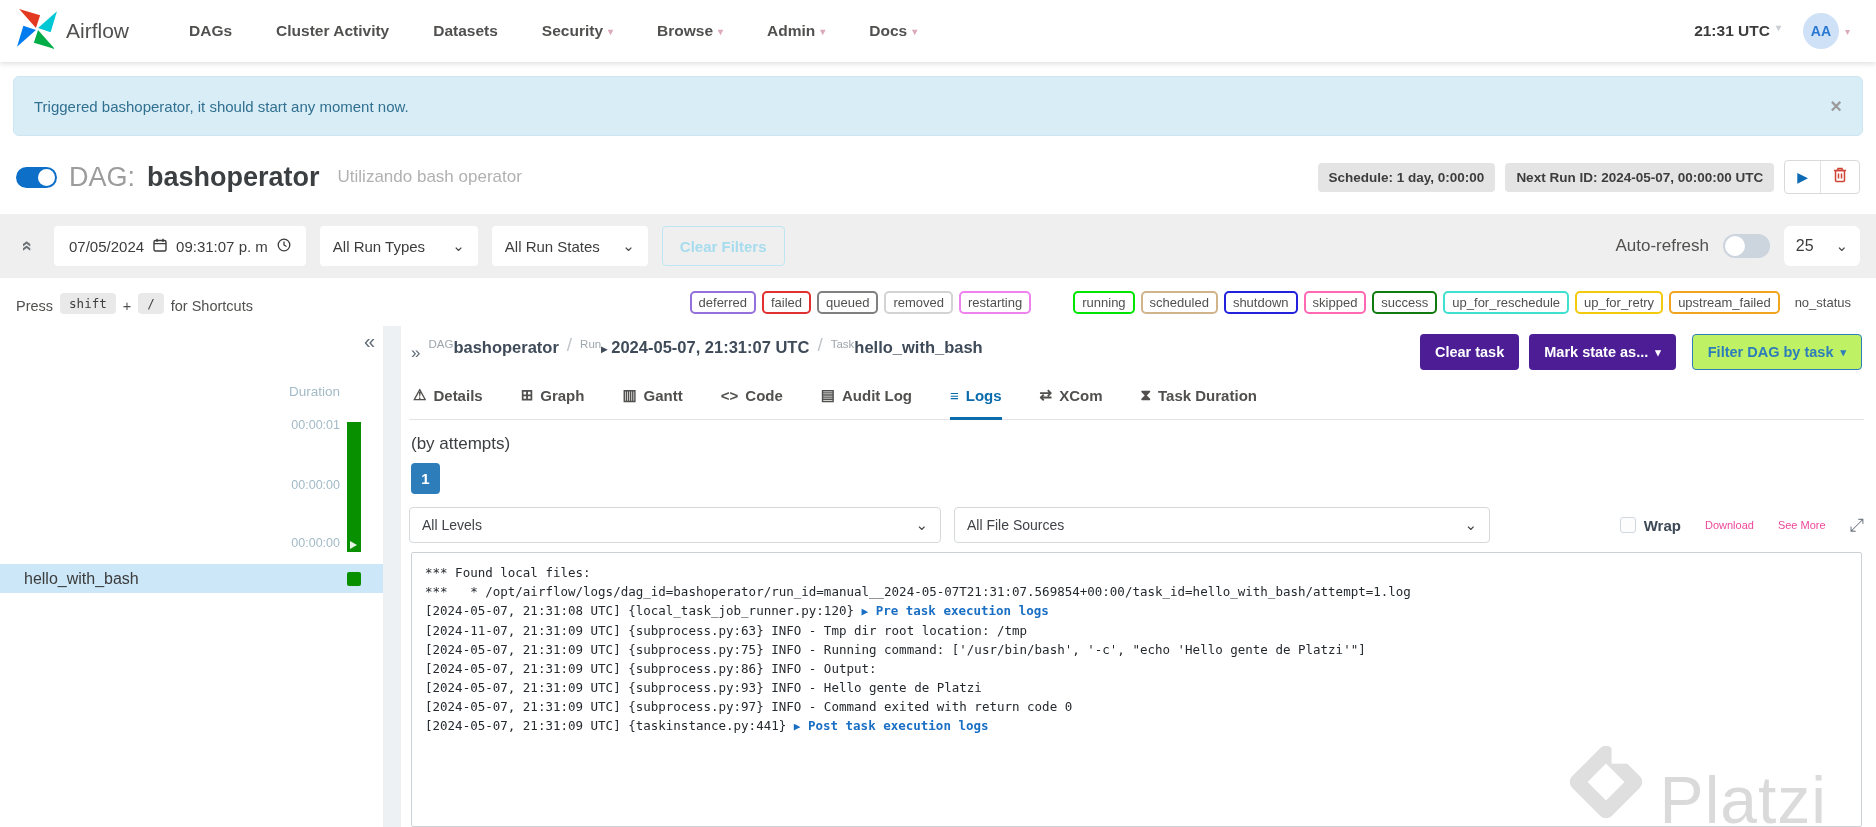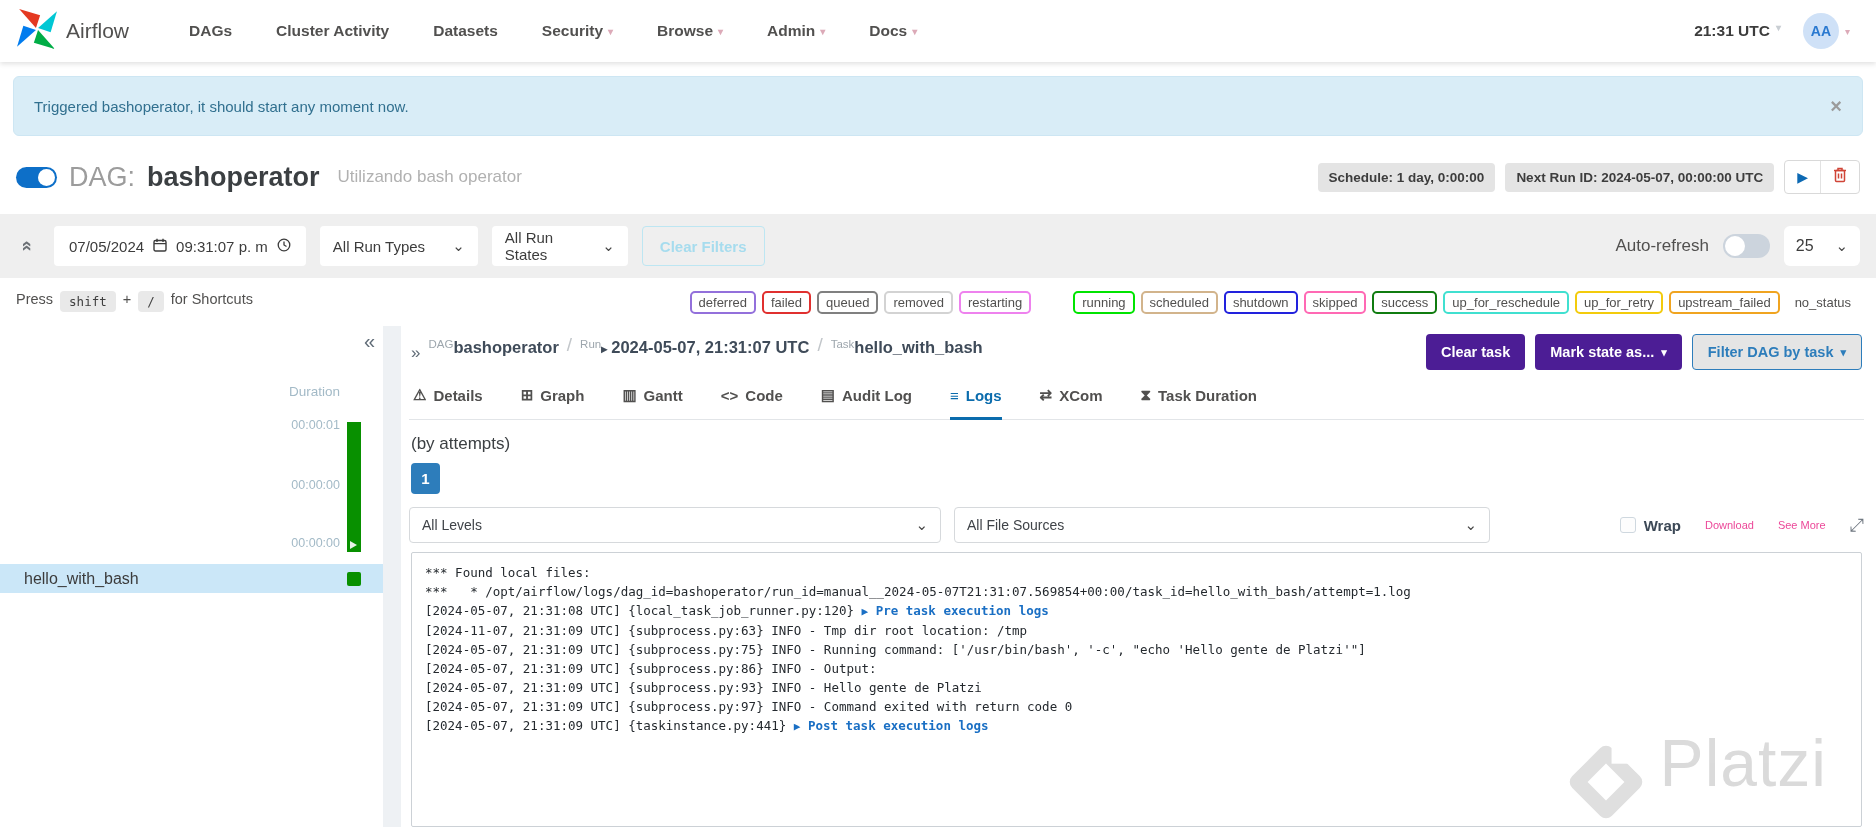--- a/index.html
+++ b/index.html
@@ -40,31 +40,31 @@
   .icon-cell { padding:6px 12px; display:flex; align-items:center; cursor:pointer; }
   .icon-cell + .icon-cell { border-left:1px solid #e2e2e2; }
   .play-glyph { color:#0c69b3; font-size:14px; }
 
   
   .filter-bar { margin-top:20px; background:#efefef; padding:12px 16px; display:flex; align-items:center; gap:14px; }
   .collapse-up { font-size:19px; font-weight:700; color:#6b7075; transform:rotate(90deg); width:24px; text-align:center; cursor:pointer; }
   .datetime-box { background:#fff; border-radius:4px; height:40px; display:flex; align-items:center; gap:9px; padding:0 15px; font-size:15px; color:#3c3c3c; cursor:pointer; }
   .sel-box { background:#fff; border-radius:4px; height:40px; display:flex; align-items:center; justify-content:space-between; padding:0 13px; font-size:15px; color:#3c3c3c; cursor:pointer; }
   .sel-caret { font-size:15px; color:#444; margin-left:10px; }
-  .w-runtypes { width:158px; } .w-runstates { width:136px; }
+  .w-runtypes { width:158px; } .w-runstates { width:156px; }
   .clear-filters { height:40px; padding:0 17px; border:1.5px solid #bde6f2; color:#a6dcee; font-weight:700;
     font-size:15px; border-radius:4px; background:transparent; cursor:pointer; }
   .filter-right { margin-left:auto; display:flex; align-items:center; gap:14px; }
   .autorefresh-label { font-size:17px; color:#51504f; }
   .toggle-off { width:47px; height:24px; border-radius:12px; background:#ccd4dd; position:relative; cursor:pointer; }
   .toggle-off::after { content:""; position:absolute; left:2px; top:2px; width:20px; height:20px; border-radius:50%; background:#fff; }
   .pagesize { background:#fff; border-radius:6px; height:40px; width:76px; display:flex; align-items:center; justify-content:center; gap:12px; font-size:16px; color:#3c3c3c; cursor:pointer; }
 
   
-  .shortcut-row { padding:13px 16px 10px; display:flex; align-items:flex-start; font-size:14.5px; color:#51504f; gap:7px; }
+  .shortcut-row { padding:13px 16px 10px; display:flex; align-items:flex-end; font-size:14.5px; color:#51504f; gap:7px; }
   kbd { font-family:"DejaVu Sans Mono",monospace; font-size:12.5px; background:#e9e9e9; padding:3px 9px; border-radius:4px; color:#3f3f3f; }
   .legend { margin-left:auto; display:flex; align-items:center; gap:6px; }
   .state-badge { border:2px solid transparent; border-radius:5px; padding:2px 7px; font-size:13px; color:#51504f; background:#fff; cursor:pointer; white-space:nowrap; }
 
   
   .main { flex:1; min-height:0; display:flex; margin-top:2px; }
   .left-panel { width:383px; flex:0 0 383px; position:relative; }
   .panel-collapse { position:absolute; top:4px; right:8px; font-size:20px; color:#5f6b76; cursor:pointer; }
   .duration-label { position:absolute; top:58px; right:43px; font-size:13.5px; color:#a3bac7; }
   .tick { position:absolute; right:43px; font-size:12.5px; color:#a3bac7; }
@@ -81,21 +81,21 @@
   .crumb-expand { font-size:17px; color:#5f6b76; margin-top:9px; cursor:pointer; }
   .crumbs { display:flex; align-items:flex-end; }
   .crumb { display:flex; flex-direction:row; }
   .crumb-label { font-size:11.5px; color:#9da6ad; margin-bottom:2px; }
   .crumb-value { font-size:16.5px; font-weight:700; color:#3f4b59; cursor:pointer; }
   .crumb-sep { font-size:19px; color:#c2c6ca; margin:0 8px; padding-bottom:1px; }
   .run-tri { font-size:12px; margin-right:4px; color:#3f4b59; }
   .actions { margin-left:auto; display:flex; gap:10px; }
   .btn { font-size:14.5px; font-weight:700; padding:9px 15px; border-radius:4px; cursor:pointer; border:none; display:flex; align-items:center; gap:7px; }
   .btn-primary { background:#4c1d95; color:#fff; }
-  .btn-outline { background:#e5e5e5; color:#2d7dbb; border:1px solid #2d7dbb; }
+  .btn-outline { background:#bef264; color:#2d7dbb; border:1px solid #2d7dbb;margin-left:6px; }
   .btn .caret { font-size:11px; }
 
   .tabs { display:flex; gap:38px; padding:10px 4px 0; border-bottom:1px solid #e2e5e8; }
   .tab { display:flex; align-items:center; gap:7px; padding-bottom:13px; font-size:15px; font-weight:600;
     color:#51504f; cursor:pointer; border-bottom:3px solid transparent; margin-bottom:-1px; }
   .tab.active { color:#0b6cad; border-bottom-color:#0b6cad; }
   .ticon { font-size:15px; }
 
   .by-attempts { margin:14px 0 9px 2px; font-size:17px; color:#3c4043; }
   .attempt-btn { width:29px; height:31px; background:#2d7dbb; color:#fff; font-weight:700; font-size:15px;
@@ -111,21 +111,21 @@
   .text-link { font-size:11px; font-weight:400; color:#ec4899; cursor:pointer; }
   .fullscreen { font-size:18px; color:#6f7780; cursor:pointer; }
 
   .log-box { flex:1; margin:9px 2px 0; border:1px solid #ccd1d6; border-radius:2px; background:#fff;
     padding:10px 13px; overflow:hidden; position:relative;
     font-family:"DejaVu Sans Mono",monospace; font-size:12.5px; line-height:19px; color:#24292e; }
   .log-line { white-space:pre; }
   .log-link { color:#1a6fc4; font-weight:600; cursor:pointer; }
   .log-link .tri { font-size:11px; }
 
-  .watermark { position:absolute; right:34px; bottom:16px; display:flex; align-items:flex-start; gap:26px; opacity:.9; }
+  .watermark { position:absolute; right:34px; bottom:16px; display:flex; align-items:flex-end; gap:26px; opacity:.9; }
   .wm-diamond { width:56px; height:56px; border:15px solid #dcdcdc; border-radius:8px; transform:rotate(45deg); position:relative; }
   .wm-notch { position:absolute; right:12px; bottom:34px; width:20px; height:20px; background:#fff; transform:rotate(45deg); }
   .wm-text { font-size:66px; color:#d7d7d7; letter-spacing:1px; font-family:"Liberation Sans",sans-serif; }
 </style>
 </head>
 <body>
 
 <div class="navbar">
   <div class="brand">
     <span>

